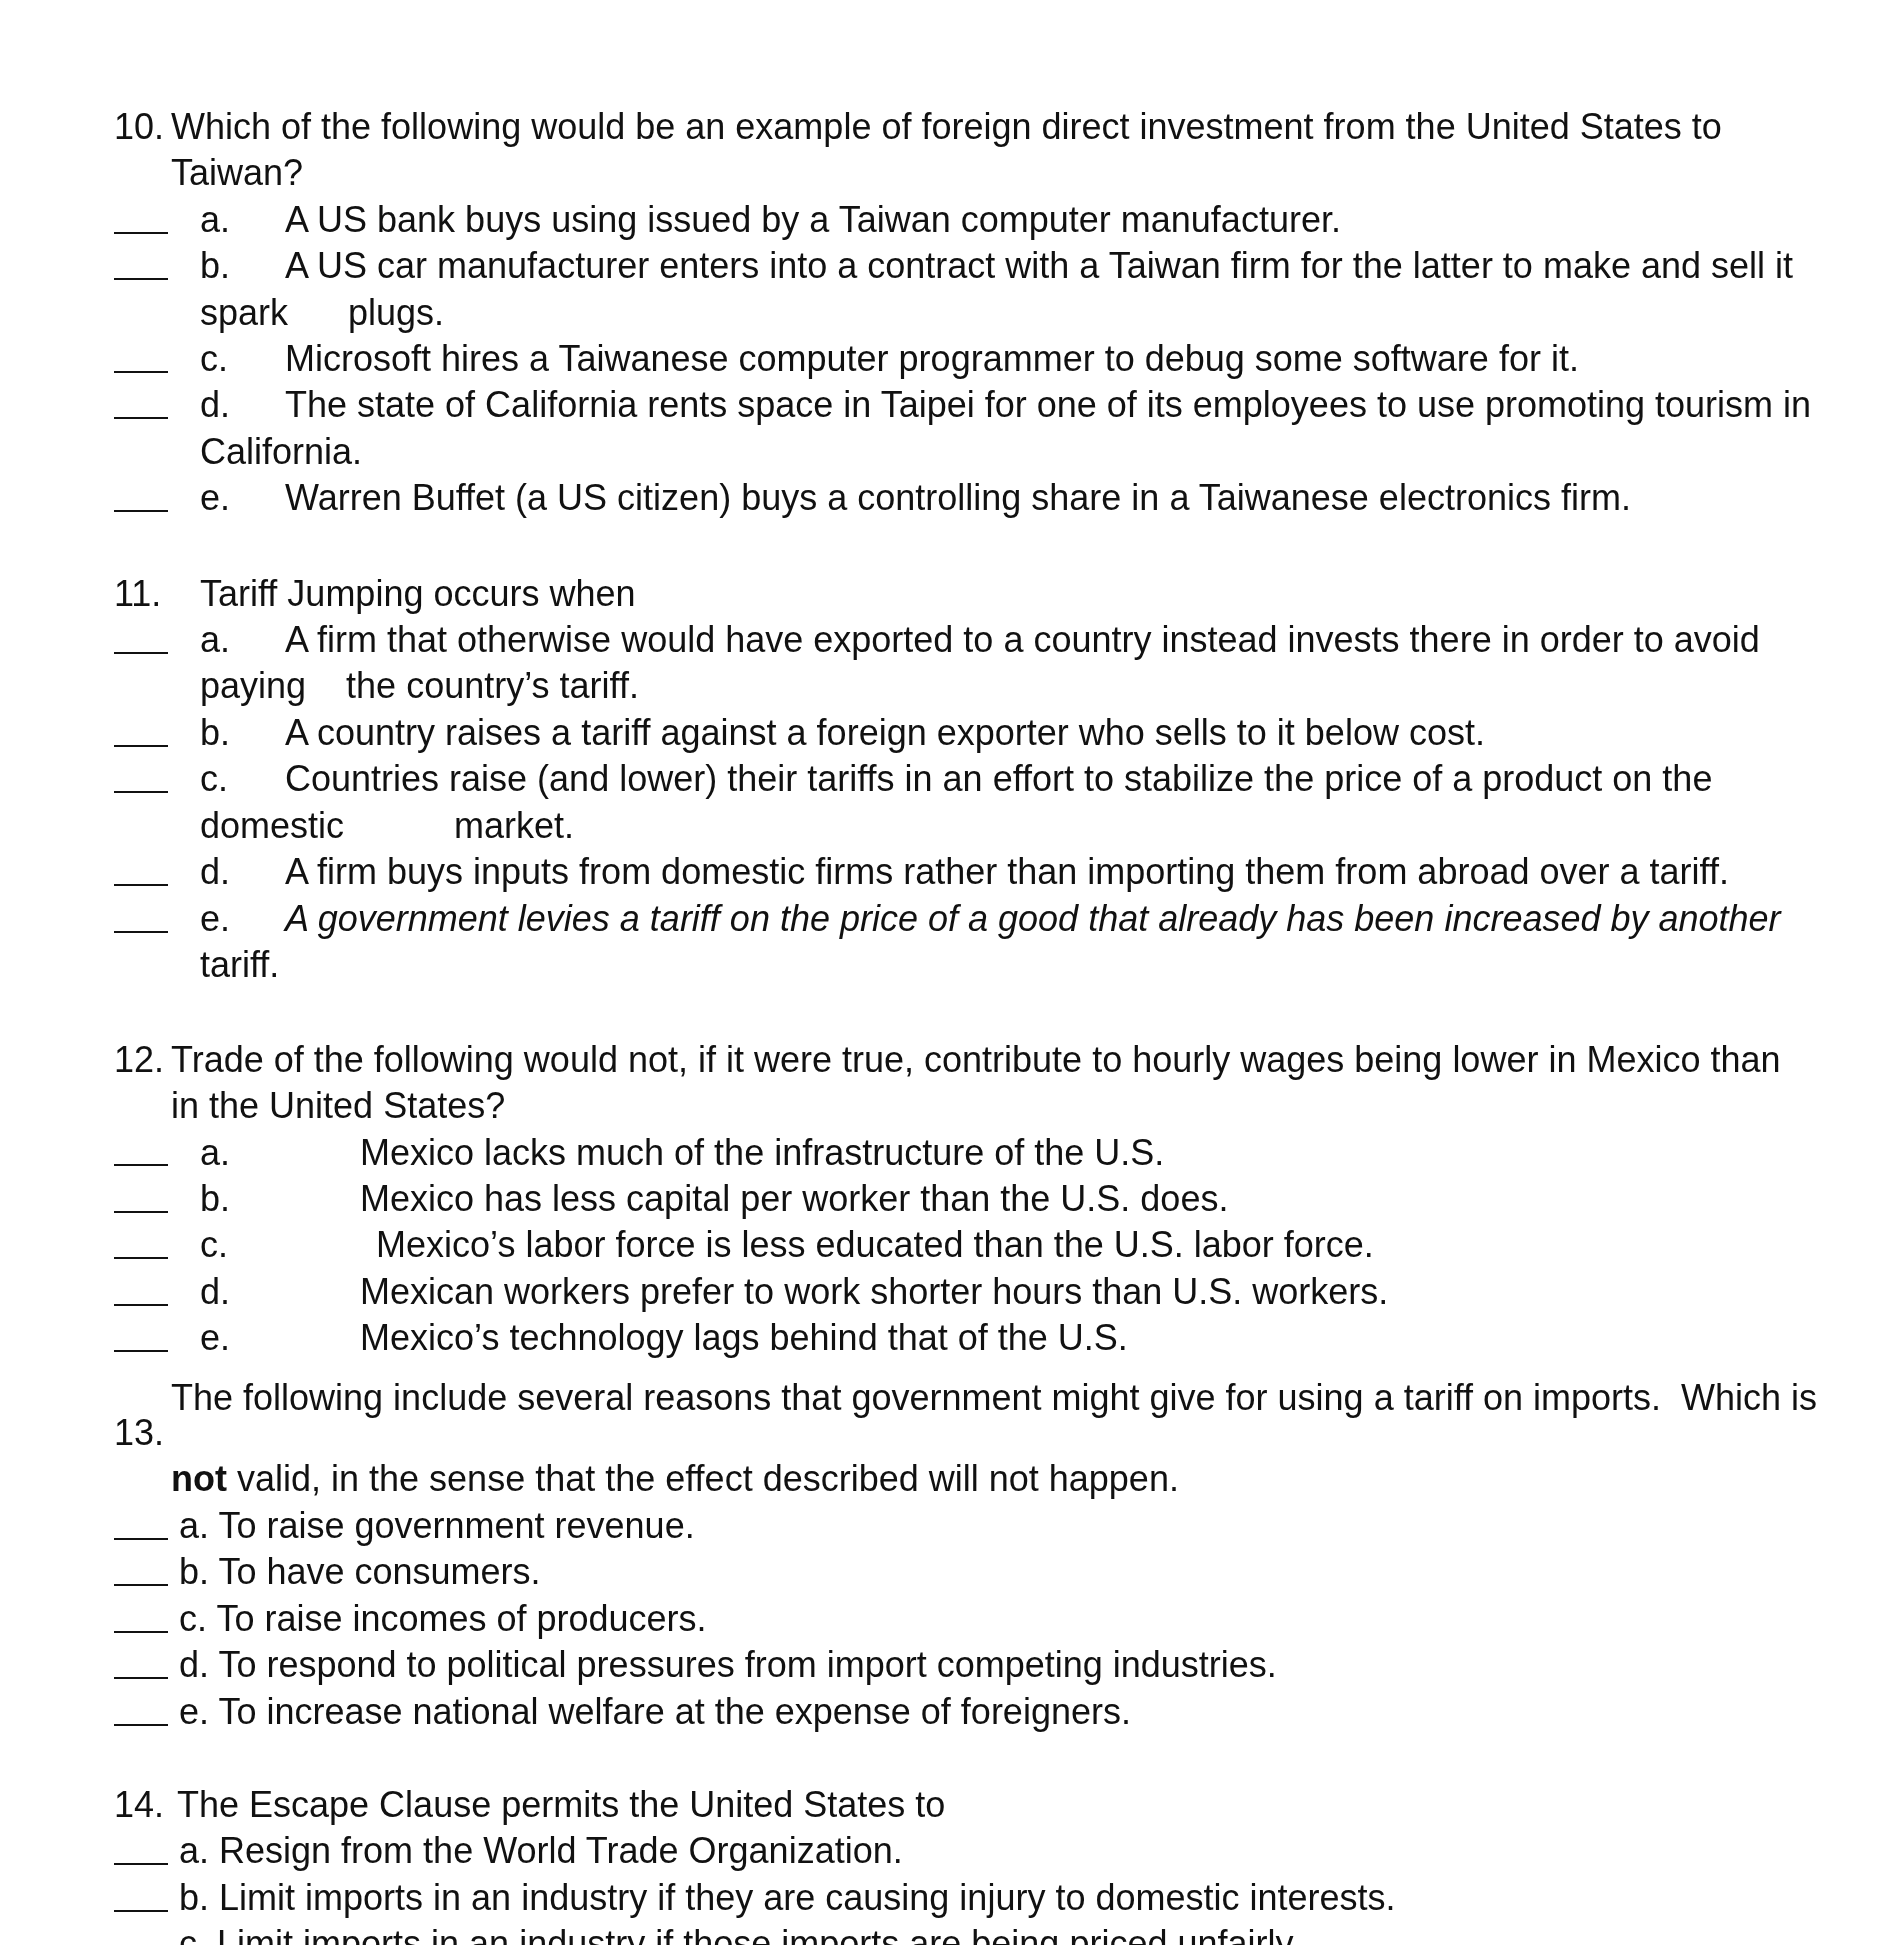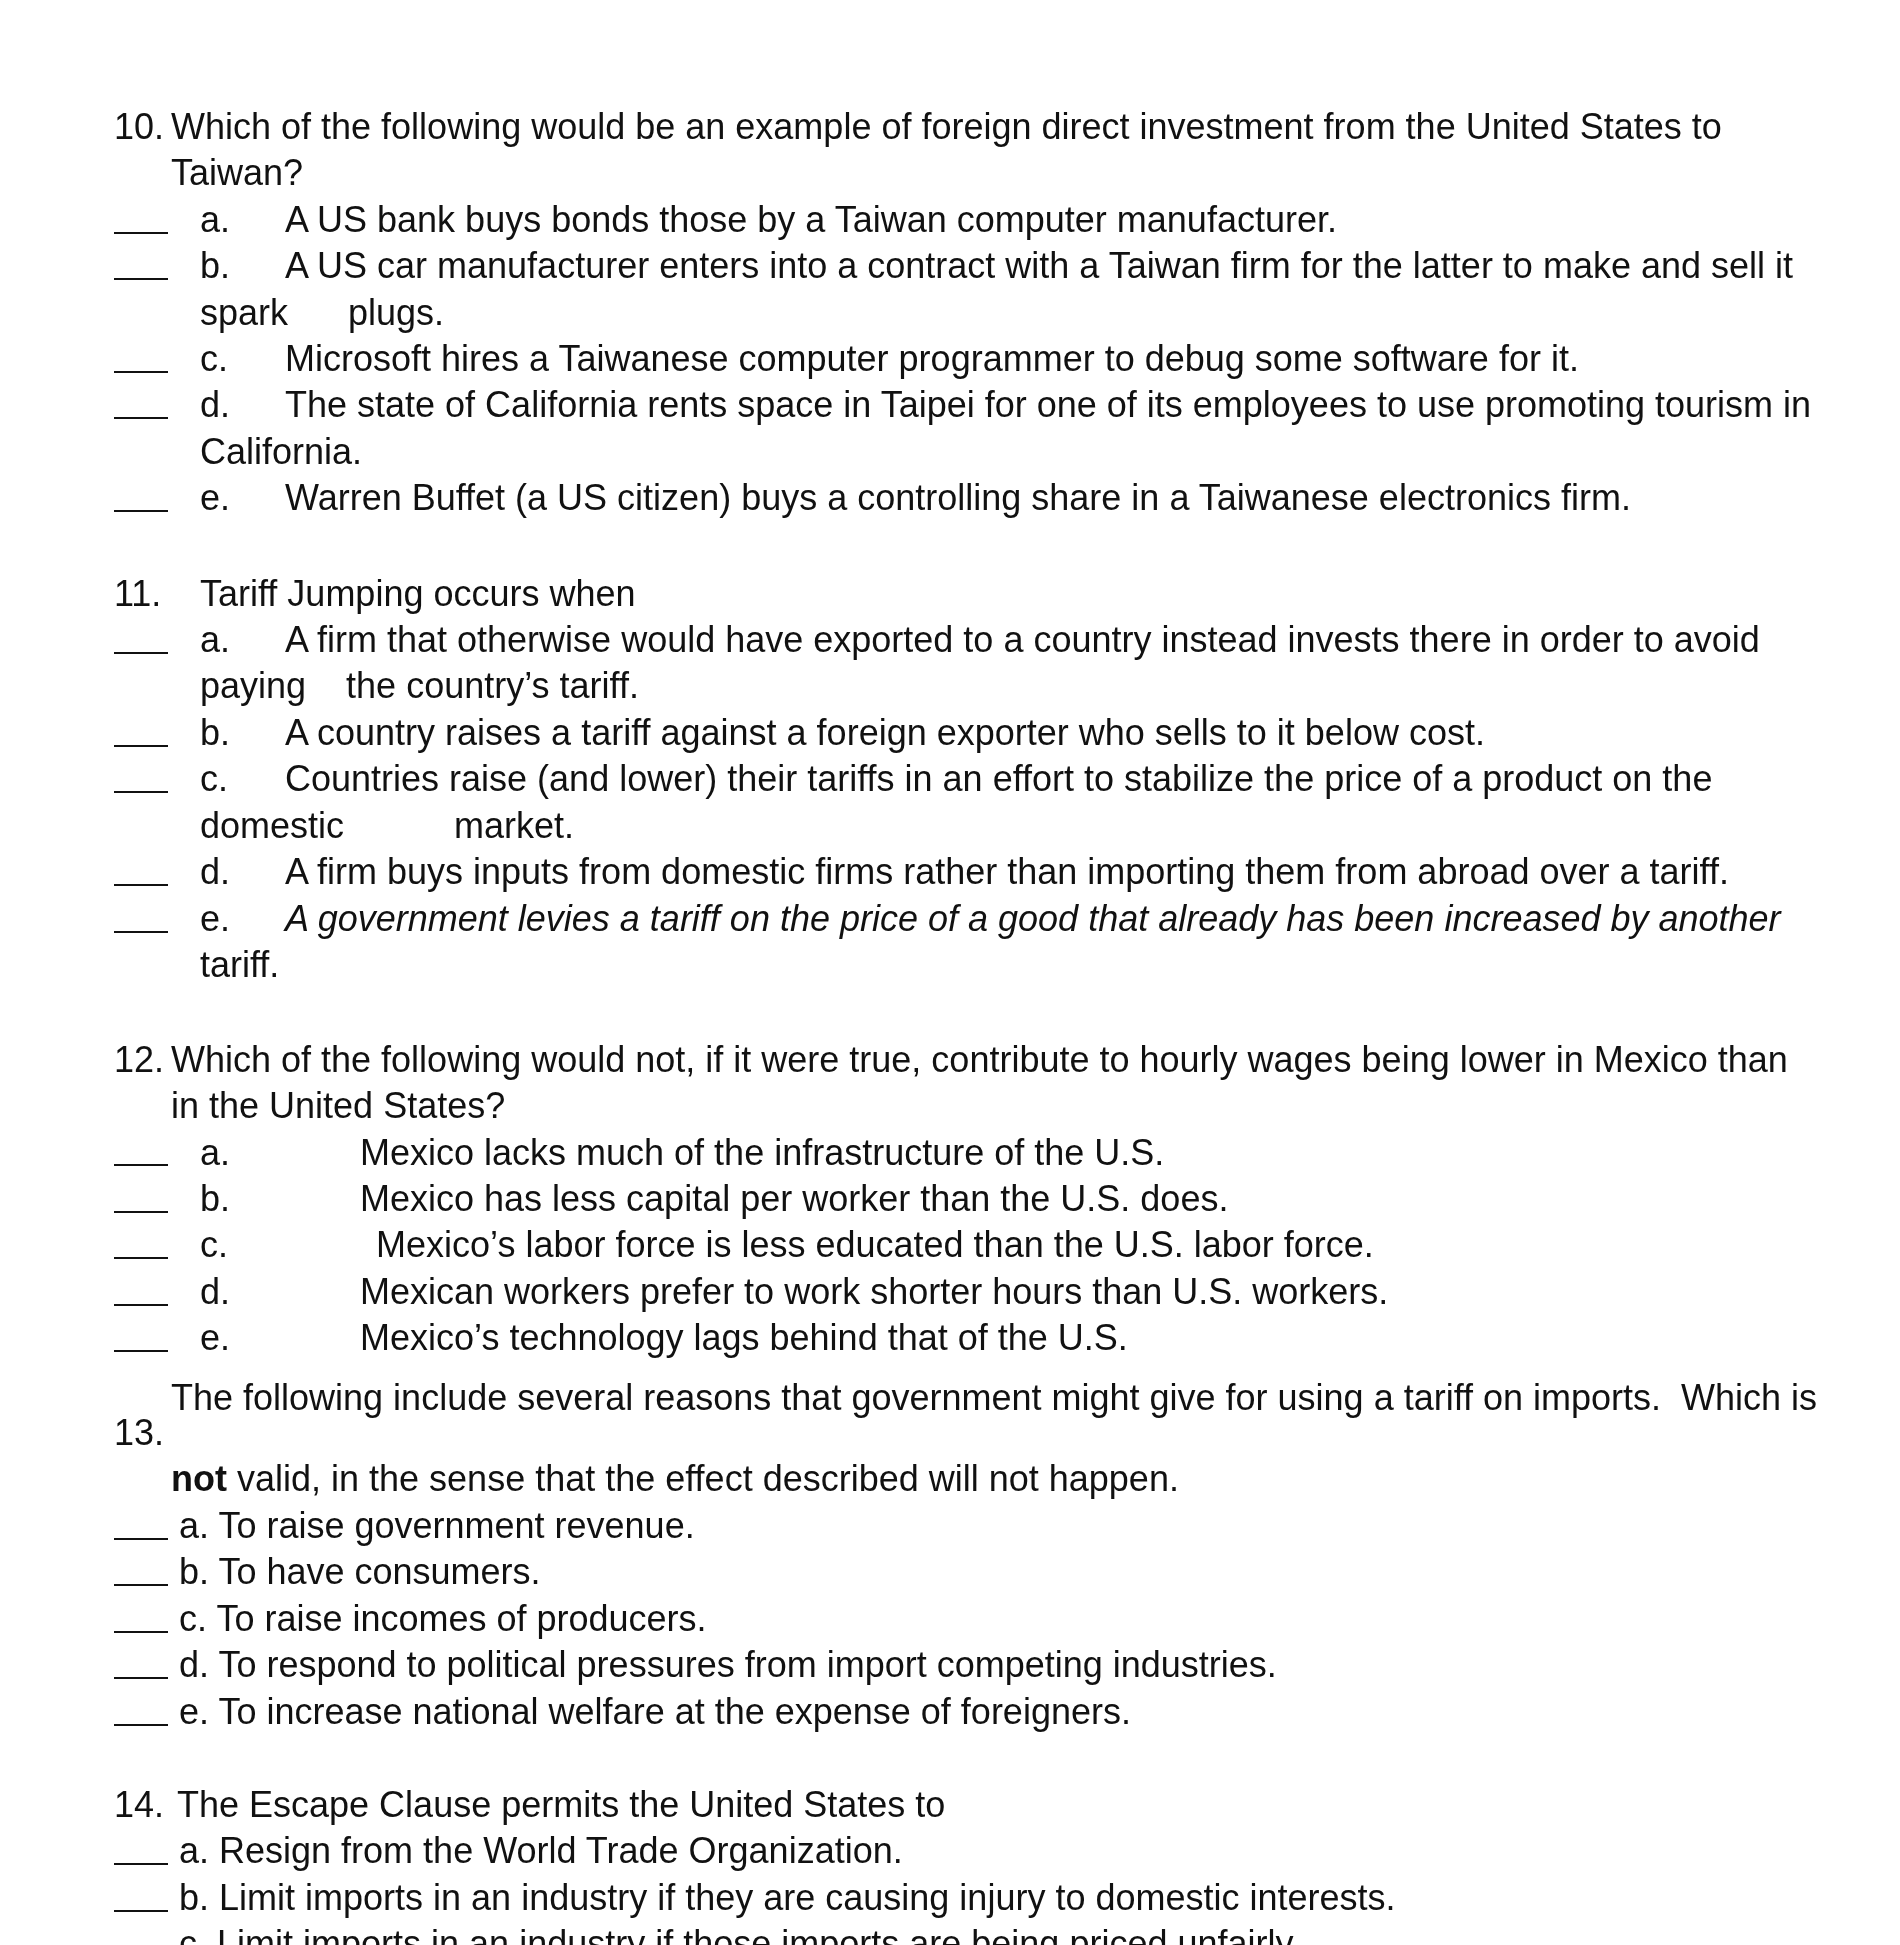--- a/index.html
+++ b/index.html
@@ -11,21 +11,21 @@
 </style>
 </head>
 <body>
 
 <div id="page">
     <div class="line" style="left: 114px; top: 109px;">10.</div>
     <div class="line" style="left: 171px; top: 109px;">Which of the following would be an example of foreign direct investment from the United States to</div>
     <div class="line" style="left: 171px; top: 155px;">Taiwan?</div>
     <div class="blank" style="left: 114px; top: 232px;"></div>
     <div class="line" style="left: 200px; top: 202px;">a.</div>
-    <div class="line" style="left: 285px; top: 202px;">A US bank buys bonds those by a Taiwan computer manufacturer.</div>
+    <div class="line" style="left: 285px; top: 202px;">A US bank buys using issued by a Taiwan computer manufacturer.</div>
     <div class="blank" style="left: 114px; top: 278px;"></div>
     <div class="line" style="left: 200px; top: 248px;">b.</div>
     <div class="line" style="left: 285px; top: 248px;">A US car manufacturer enters into a contract with a Taiwan firm for the latter to make and sell it</div>
     <div class="line" style="left: 200px; top: 295px;">spark      plugs.</div>
     <div class="blank" style="left: 114px; top: 371px;"></div>
     <div class="line" style="left: 200px; top: 341px;">c.</div>
     <div class="line" style="left: 285px; top: 341px;">Microsoft hires a Taiwanese computer programmer to debug some software for it.</div>
     <div class="blank" style="left: 114px; top: 417px;"></div>
     <div class="line" style="left: 200px; top: 387px;">d.</div>
     <div class="line" style="left: 285px; top: 387px;">The state of California rents space in Taipei for one of its employees to use promoting tourism in</div>
@@ -47,21 +47,21 @@
     <div class="line" style="left: 285px; top: 761px;">Countries raise (and lower) their tariffs in an effort to stabilize the price of a product on the</div>
     <div class="line" style="left: 200px; top: 808px;">domestic           market.</div>
     <div class="blank" style="left: 114px; top: 884px;"></div>
     <div class="line" style="left: 200px; top: 854px;">d.</div>
     <div class="line" style="left: 285px; top: 854px;">A firm buys inputs from domestic firms rather than importing them from abroad over a tariff.</div>
     <div class="blank" style="left: 114px; top: 931px;"></div>
     <div class="line" style="left: 200px; top: 901px;">e.</div>
     <div class="line" style="left: 285px; top: 901px; font-style: italic;">A government levies a tariff on the price of a good that already has been increased by another</div>
     <div class="line" style="left: 200px; top: 947px;">tariff.</div>
     <div class="line" style="left: 114px; top: 1042px;">12.</div>
-    <div class="line" style="left: 171px; top: 1042px;">Which of the following would not, if it were true, contribute to hourly wages being lower in Mexico than</div>
+    <div class="line" style="left: 171px; top: 1042px;">Trade of the following would not, if it were true, contribute to hourly wages being lower in Mexico than</div>
     <div class="line" style="left: 171px; top: 1088px;">in the United States?</div>
     <div class="blank" style="left: 114px; top: 1164px;"></div>
     <div class="line" style="left: 200px; top: 1135px;">a.</div>
     <div class="line" style="left: 360px; top: 1135px;">Mexico lacks much of the infrastructure of the U.S.</div>
     <div class="blank" style="left: 114px; top: 1211px;"></div>
     <div class="line" style="left: 200px; top: 1181px;">b.</div>
     <div class="line" style="left: 360px; top: 1181px;">Mexico has less capital per worker than the U.S. does.</div>
     <div class="blank" style="left: 114px; top: 1257px;"></div>
     <div class="line" style="left: 200px; top: 1227px;">c.</div>
     <div class="line" style="left: 376px; top: 1227px;">Mexico’s labor force is less educated than the U.S. labor force.</div>

